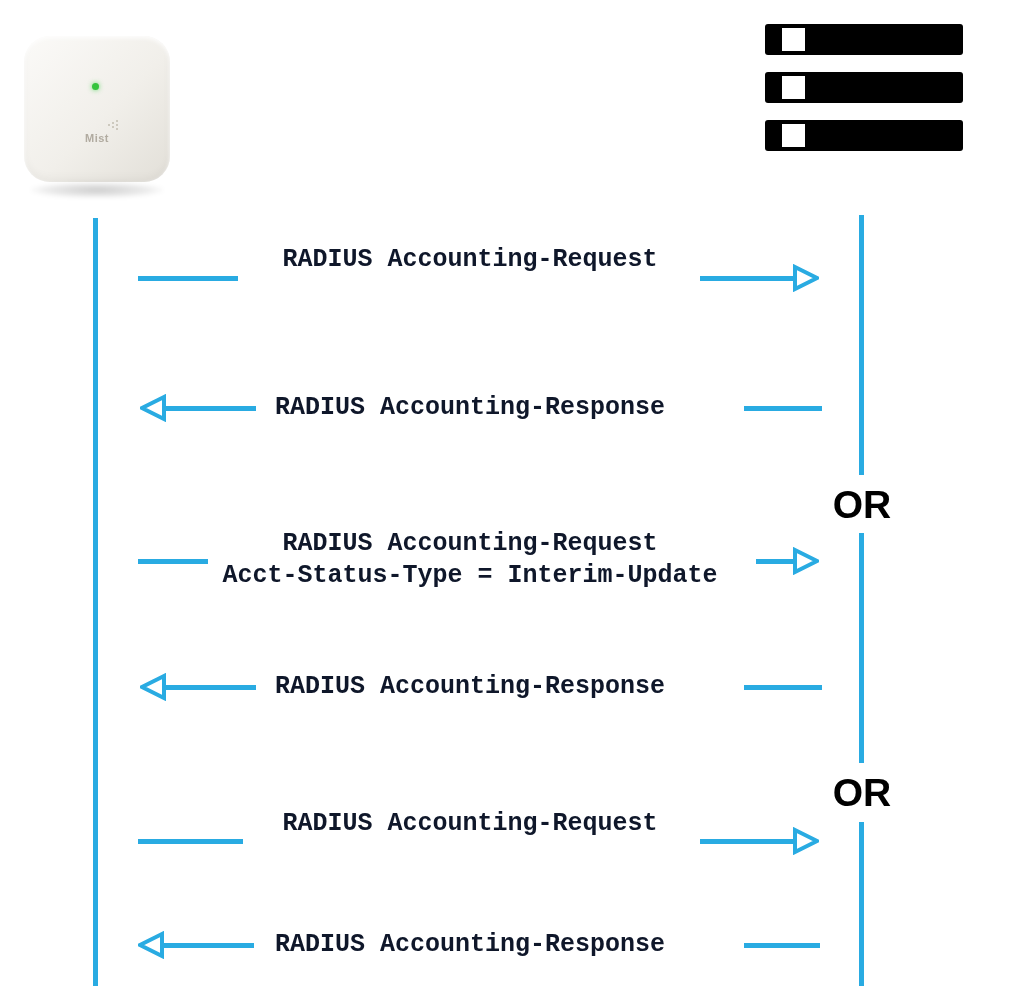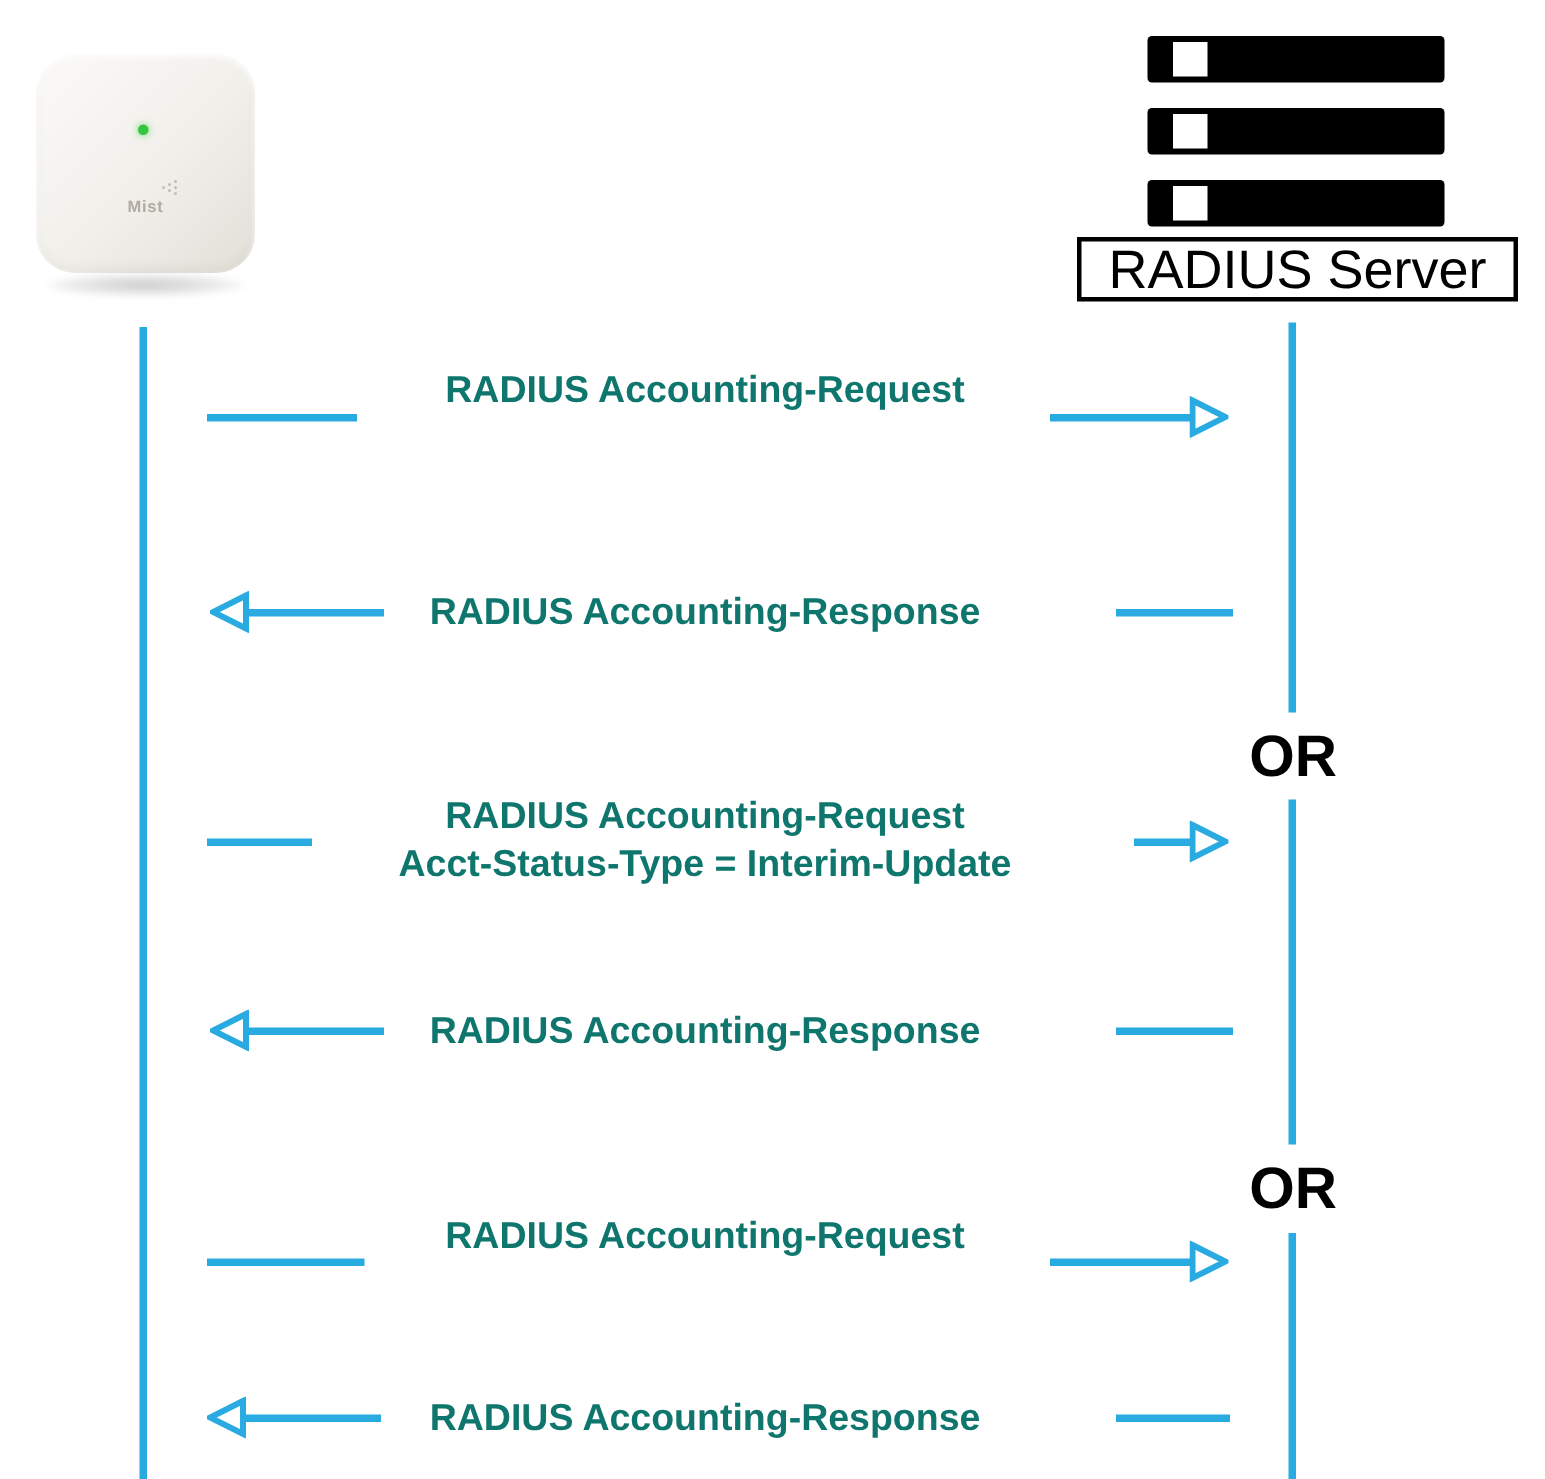--- a/index.html
+++ b/index.html
@@ -30,21 +30,21 @@
   
   .lifeline{position:absolute;width:5px;}
 
   
   .or-label{position:absolute;left:832px;width:60px;text-align:center;
       font-size:39px;line-height:34px;font-weight:bold;color:#000;}
 
   
   .msg-line{position:absolute;height:5px;}
   .msg-text{position:absolute;left:95px;width:750px;text-align:center;
-      font-weight:bold;font-size:25px;line-height:32px;color:#0f766e;}
+      font-weight:bold;font-size:25px;line-height:32px;color:#0f172a;font-family:Liberation Mono, monospace;}
   .arrowhead{position:absolute;width:26px;height:28px;}
 </style>
 </head>
 <body>
 
 <div class="stage">
 
   <div class="ap">
     <div class="ap-led" style="background:#34C43D;"></div>
     <div class="ap-logo-dots"></div>
@@ -56,21 +56,20 @@
     <div class="server-bar">
         <div class="slot"></div>
       </div>
     <div class="server-bar">
         <div class="slot"></div>
       </div>
     <div class="server-bar">
         <div class="slot"></div>
       </div>
   </div>
-  <div class="server-label-box">RADIUS Server</div>
 
   <div class="lifeline" style="left:93px;top:218px;height:768px;background:#29ABE2;"></div>
   <div class="lifeline" style="left:859px;top:215px;height:260px;background:#29ABE2;"></div>
   <div class="lifeline" style="left:859px;top:533px;height:230px;background:#29ABE2;"></div>
   <div class="lifeline" style="left:859px;top:822px;height:164px;background:#29ABE2;"></div>
 
   <div class="or-label" style="top:488px;">OR</div>
   <div class="or-label" style="top:776px;">OR</div>
 
   <div class="msg-text" style="top:244px;">

